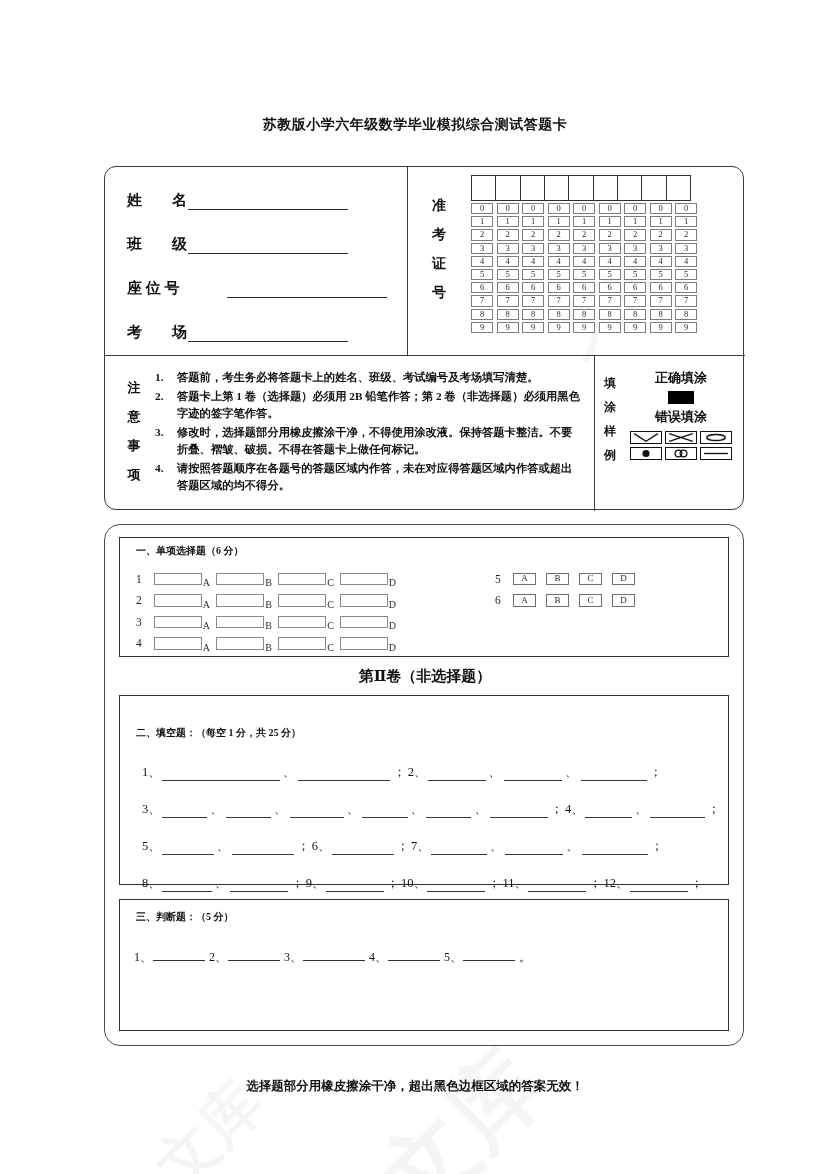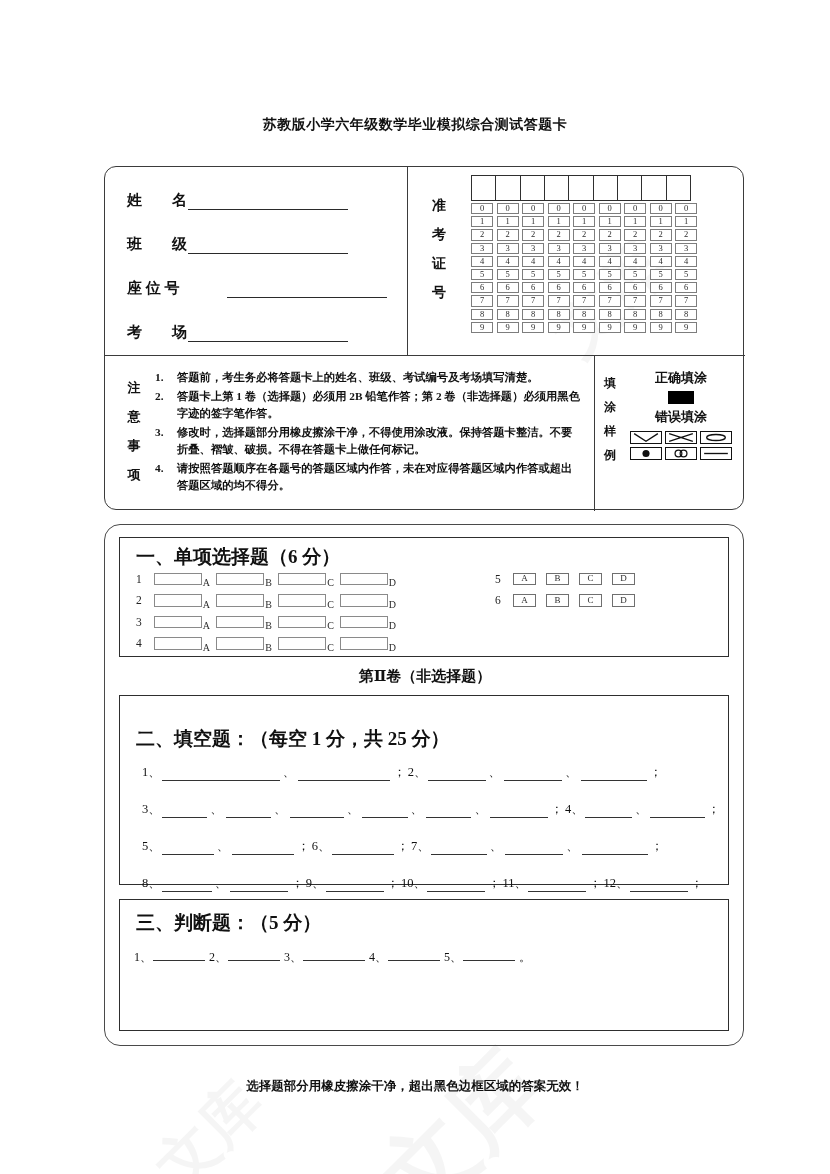--- a/index.html
+++ b/index.html
@@ -79,21 +79,21 @@
               grid-gap:3px;justify-content:center;}
   .wbox{width:32px;height:13px;border:1.4px solid #111;box-sizing:border-box;position:relative;background:#fff;}
   .wbox svg{display:block;width:100%;height:100%;}
 
   
   .bodyframe{position:absolute;left:104px;top:524px;width:640px;height:522px;
              border:1.8px solid #4a4a4a;border-radius:16px;box-sizing:border-box;}
 
   .sec-choice{position:absolute;left:14px;top:12px;width:610px;height:120px;
               border:1.3px solid #2e2e2e;box-sizing:border-box;}
-  .sec-h{font-size:19px;font-weight:bold;}
+  .sec-h{font-size:10px;font-weight:bold;}
   .choice-h{position:absolute;left:16px;top:6px;}
   .mc-left{position:absolute;left:16px;top:30px;}
   .mc-right{position:absolute;left:375px;top:30px;}
   .mc-row{display:flex;align-items:center;height:21.5px;}
   .mc-no{width:18px;font-size:11.5px;text-align:left;color:#222;}
   .opt-wide{width:48px;height:12.5px;border:1.1px solid #8a8a8a;box-sizing:border-box;
             margin-right:14px;position:relative;background:#fff;}
   .opt-narrow{width:23px;height:12.5px;border:1.1px solid #6f6f6f;box-sizing:border-box;
               margin-right:10px;position:relative;background:#fff;}
   .opt-wide .ol{position:absolute;right:-9px;bottom:-4px;font-size:10px;color:#2b2b2b;}

